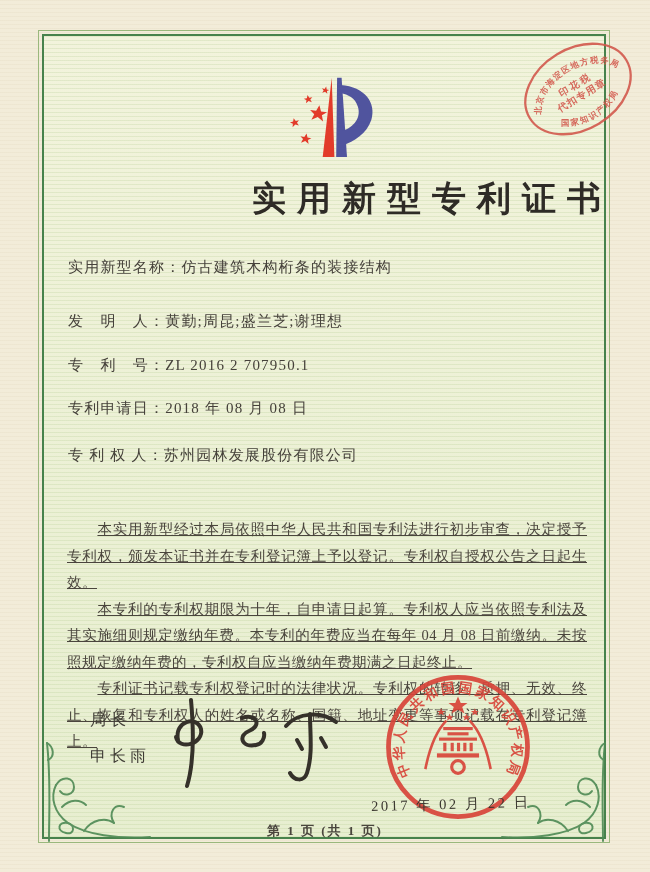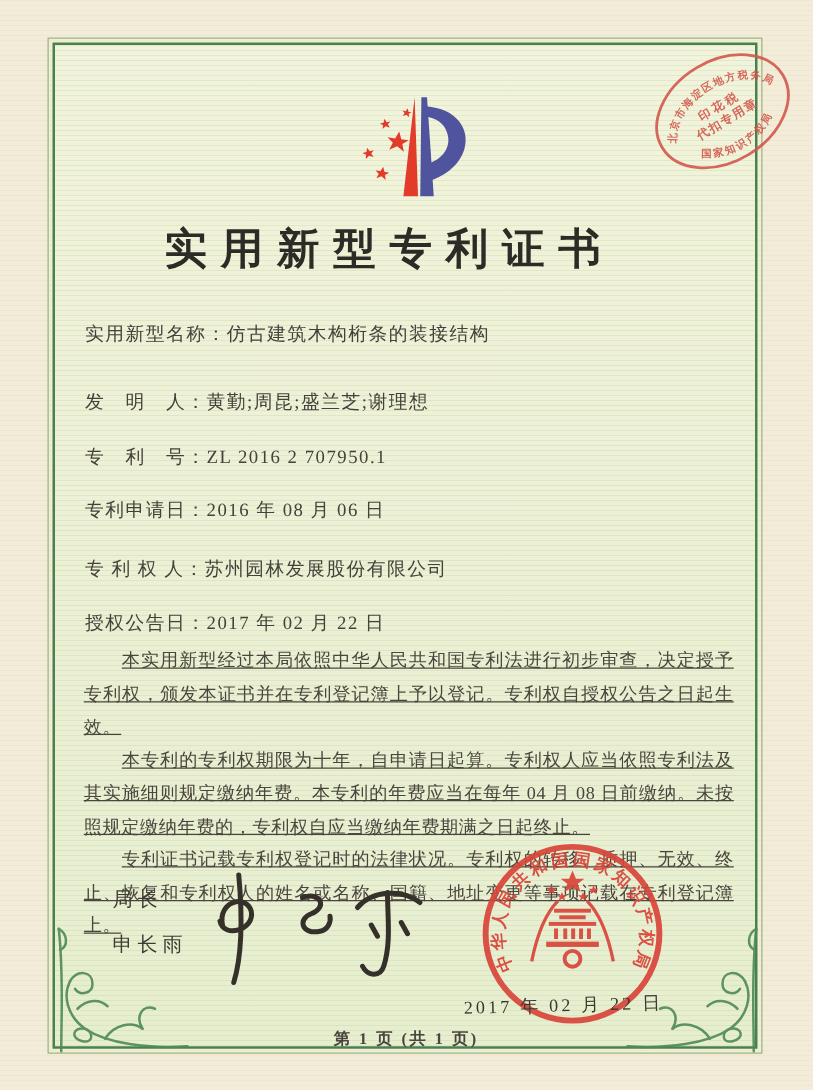--- a/index.html
+++ b/index.html
@@ -35,21 +35,21 @@
     background:var(--inner-paper);
     background-image:
       repeating-linear-gradient(0deg, rgba(167,196,130,.22) 0 1px, transparent 1px 4px),
       linear-gradient(180deg, rgba(236,240,210,.5), rgba(222,234,196,.65));
   }
   .abs{position:absolute;}
   .cert-number{
     left:70px;top:79px;font-size:15.5px;color:#4a4740;letter-spacing:2px;
   }
   .title{
-    left:0;top:176px;width:612px;text-align:center;
+    left:0;top:176px;width:612px;text-align:right;
     font-size:34px;font-weight:bold;color:#2e2b26;letter-spacing:11px;text-indent:11px;
   }
   .field-row{
     left:68px;width:520px;font-size:15px;color:#45413a;letter-spacing:1.2px;white-space:nowrap;
   }
   .paragraphs{
     left:67px;top:516px;width:520px;font-size:14.5px;color:#4a453d;
     line-height:26.5px;text-align:justify;letter-spacing:.5px;
   }
   .paragraphs p{margin:0;text-indent:2.1em;text-decoration:underline;}
@@ -117,27 +117,24 @@
   <div class="abs field-row" style="top:258px">
     <span>实用新型名称：</span><span>仿古建筑木构桁条的装接结构</span>
   </div>
   <div class="abs field-row" style="top:312px">
     <span>发　明　人：</span><span>黄勤;周昆;盛兰芝;谢理想</span>
   </div>
   <div class="abs field-row" style="top:356px">
     <span>专　利　号：</span><span>ZL 2016 2 707950.1</span>
   </div>
   <div class="abs field-row" style="top:399px">
-    <span>专利申请日：</span><span>2016 年 08 月 06 日</span>
+    <span>专利申请日：</span><span>2018 年 08 月 08 日</span>
   </div>
   <div class="abs field-row" style="top:446px">
     <span>专 利 权 人：</span><span>苏州园林发展股份有限公司</span>
-  </div>
-  <div class="abs field-row" style="top:489px">
-    <span>授权公告日：</span><span>2017 年 02 月 22 日</span>
   </div>
 
   <div class="abs paragraphs">
     <p>本实用新型经过本局依照中华人民共和国专利法进行初步审查，决定授予专利权，颁发本证书并在专利登记簿上予以登记。专利权自授权公告之日起生效。</p>
     <p>本专利的专利权期限为十年，自申请日起算。专利权人应当依照专利法及其实施细则规定缴纳年费。本专利的年费应当在每年 04 月 08 日前缴纳。未按照规定缴纳年费的，专利权自应当缴纳年费期满之日起终止。</p>
     <p>专利证书记载专利权登记时的法律状况。专利权的转移、质押、无效、终止、恢复和专利权人的姓名或名称、国籍、地址变更等事项记载在专利登记簿上。</p>
   </div>
 
   <div class="abs director-title">局长</div>
   <div class="abs director-name">申长雨</div>

